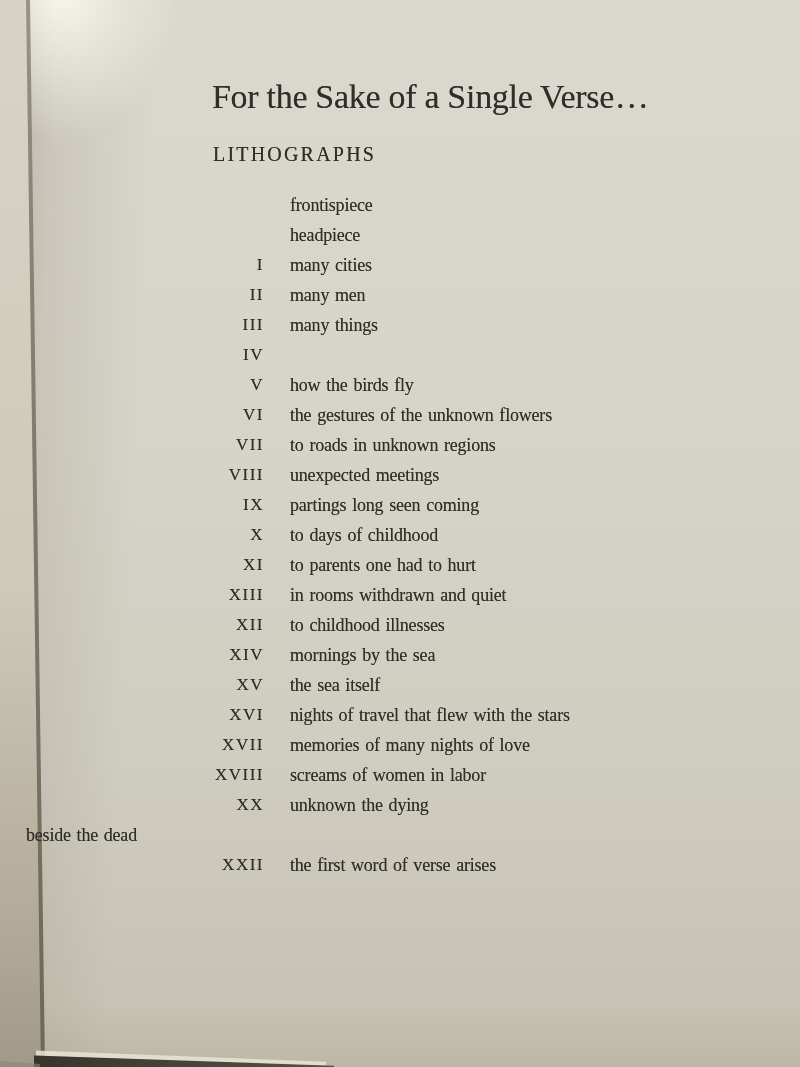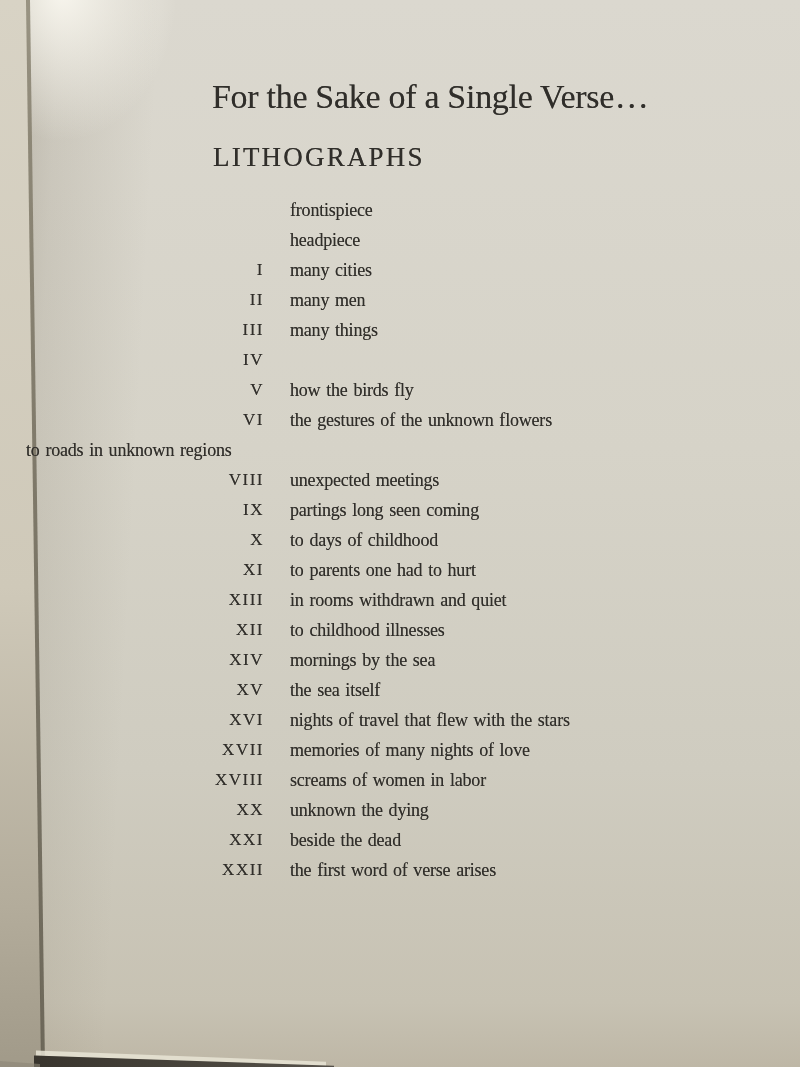--- a/index.html
+++ b/index.html
@@ -58,29 +58,29 @@
   .ink{color:#302e2a;}
   .book-title{
     position:absolute;left:212px;top:80px;
     font-size:34px;line-height:1;letter-spacing:-0.3px;
     white-space:nowrap;
     text-shadow:0 0 .5px rgba(48,46,42,.65);
   }
   .book-title .dots{letter-spacing:3px;padding-left:2px;}
   .section-heading{
     position:absolute;left:213px;top:144px;
-    font-size:27px;line-height:1;letter-spacing:2.2px;
+    font-size:20px;line-height:1;letter-spacing:2.2px;
     white-space:nowrap;
     text-shadow:0 0 .5px rgba(48,46,42,.7);
   }
   .litho-list{
     position:absolute;left:0;top:195px;width:760px;
   }
   .row{
-    display:flex;align-items:center;height:30px;
+    display:flex;align-items:flex-start;height:30px;
     font-size:18px;letter-spacing:-0.2px;word-spacing:1.5px;
     text-shadow:0 0 .4px rgba(48,46,42,.6);
   }
   .numeral{
     width:264px;text-align:right;flex:0 0 auto;
     font-size:17px;letter-spacing:1.5px;
   }
   .label{
     margin-left:26px;white-space:nowrap;
   }
@@ -131,20 +131,21 @@
     <span class="numeral">V</span>
     <span class="label">how the birds fly</span>
   </div>
 
   <div class="row">
     <span class="numeral">VI</span>
     <span class="label">the gestures of the unknown flowers</span>
   </div>
 
   <div class="row">
+    <span class="numeral">VII</span>
     <span class="label">to roads in unknown regions</span>
   </div>
 
   <div class="row">
     <span class="numeral">VIII</span>
     <span class="label">unexpected meetings</span>
   </div>
 
   <div class="row">
     <span class="numeral">IX</span>
@@ -196,21 +197,20 @@
     <span class="label">screams of women in labor</span>
   </div>
 
 
   <div class="row">
     <span class="numeral">XX</span>
     <span class="label">unknown the dying</span>
   </div>
 
   <div class="row">
-    <span class="numeral">XXI</span>
     <span class="label">beside the dead</span>
   </div>
 
   <div class="row">
     <span class="numeral">XXII</span>
     <span class="label">the first word of verse arises</span>
   </div>
 </div>
 
   <div class="bottom-edge-highlight"></div>

